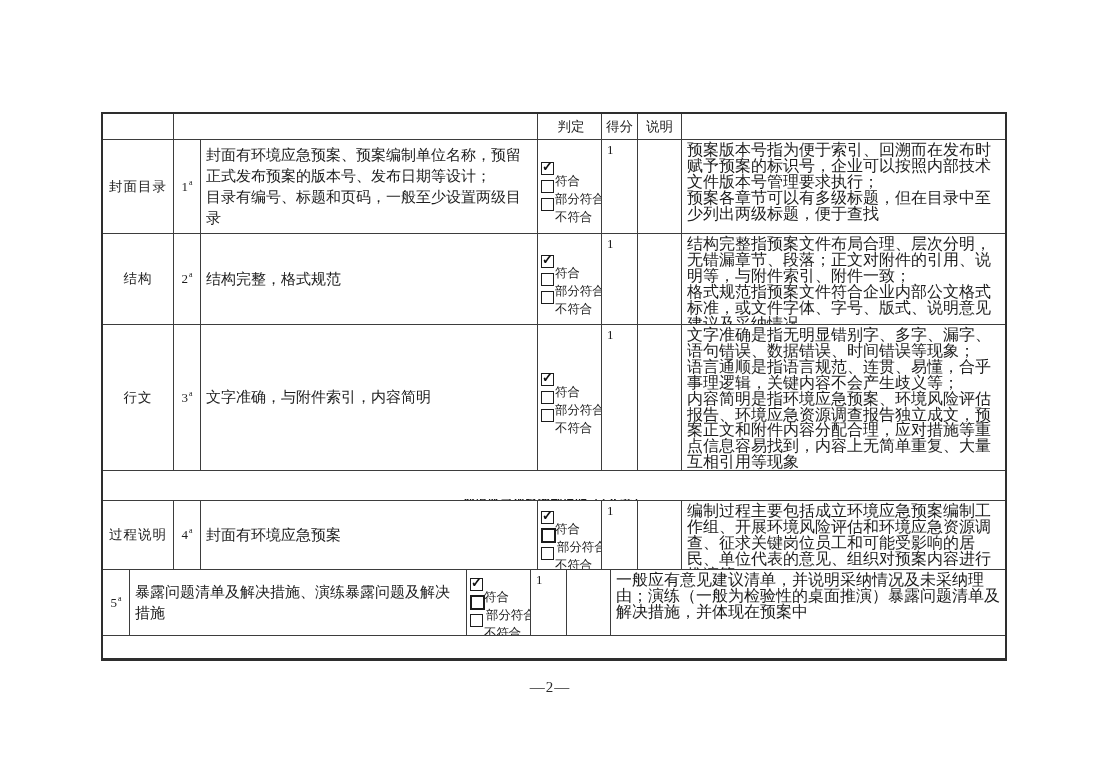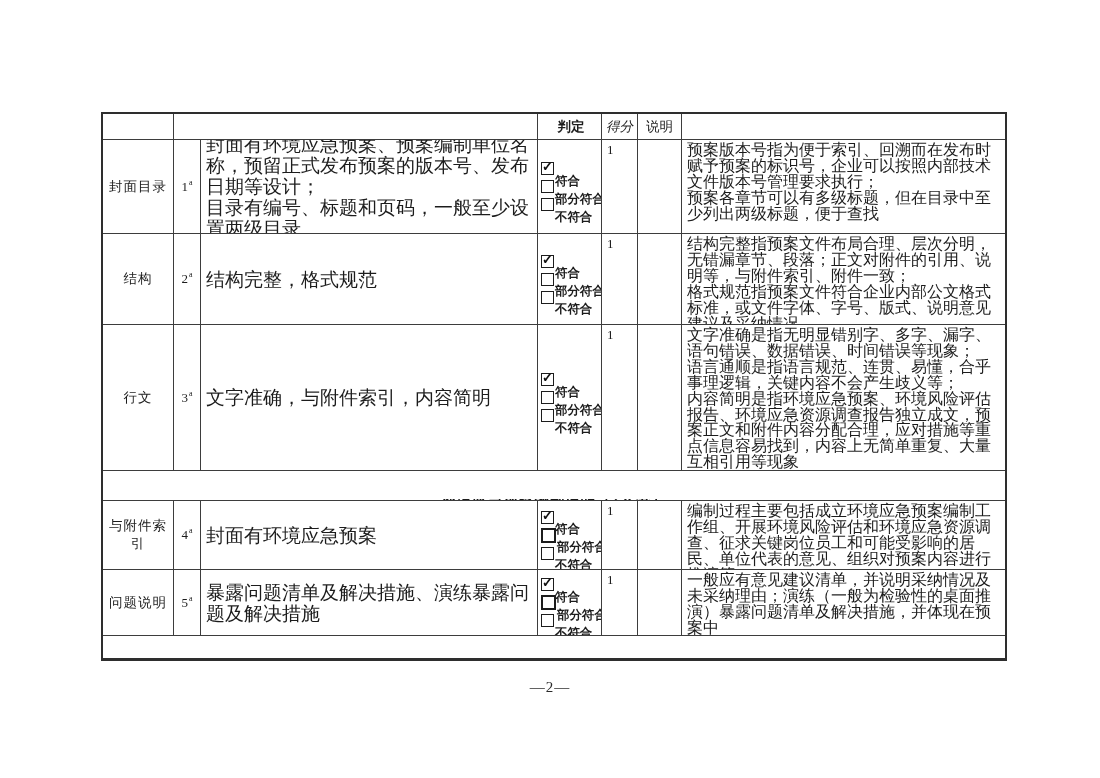--- a/index.html
+++ b/index.html
@@ -9,59 +9,59 @@
   }
   .doc-table{
     position:absolute;left:101px;top:112px;width:906px;box-sizing:border-box;
     border:2px solid #2e2e2e;border-bottom-width:3px;background:#fff;
   }
   .trow{display:flex;border-bottom:1px solid #3d3d3d;box-sizing:border-box;}
   .trow:last-child{border-bottom:none;}
   .cell{border-right:1px solid #3d3d3d;box-sizing:border-box;overflow:hidden;}
   .cell:last-child{border-right:none;}
   .c-cat{width:71px;display:flex;align-items:center;justify-content:center;
-         font-size:13.5px;letter-spacing:1px;text-align:center;}
+         font-size:13.5px;letter-spacing:1px;}
   .c-num{width:27px;display:flex;align-items:center;justify-content:center;font-size:13px;}
   .c-num sup{font-size:8px;line-height:0;margin-left:1px;transform:translateY(-4px);}
   .c-req{width:337px;display:flex;align-items:center;padding:2px 5px;
-         font-size:19px;line-height:21px;white-space:pre-line;}
+         font-size:15px;line-height:21px;white-space:pre-line;}
   .c-numreq{width:364px;}
   .c-judg{width:64px;display:flex;flex-direction:column;justify-content:center;
-          padding:1px 0 1px 3px;font-size:12.4px;font-weight:bold;}
+          padding:1px 0 1px 3px;font-size:12.4px;}
   .c-score{width:36px;font-size:13px;padding:2px 0 0 5px;}
   .c-note{width:44px;text-align:center;}
   .c-expl{flex:1;font-size:16px;line-height:15.9px;padding:2px 4px 0 5px;white-space:pre-line;}
   .r-header{height:26px;}
   .r-header .cell{display:flex;align-items:center;justify-content:center;font-size:13.5px;}
   .r1{height:94px;} .r2{height:91px;} .r3{height:146px;}
   .r4{height:69px;} .r5{height:66px;}
   .r-sec{font-weight:bold;}
   .r-sec1{height:30px;} .r-sec2{height:22px;justify-content:center;}
   .sec-cell{flex:1;display:flex;align-items:center;justify-content:center;
-            font-size:15px;letter-spacing:.5px;margin-top:28px;}
+            font-size:12px;letter-spacing:.5px;margin-top:28px;}
   .opt{display:flex;align-items:center;line-height:18px;height:18px;}
   .cb{width:11px;height:11px;border:1px solid #1c1c1c;display:inline-block;
       position:relative;margin-right:1px;flex:0 0 auto;background:#fff;}
   .cb[data-state="checked"]::after{
     content:"✓";position:absolute;left:0px;top:-5px;font-size:13px;font-weight:bold;color:#111;}
   .cb[data-state="unchecked-bold"]{border-width:2px;width:11px;height:11px;}
   .opt-label{white-space:nowrap;margin-top:24px;}
   .page-footer{position:absolute;left:0;top:679px;width:1100px;text-align:center;
                font-size:15px;color:#2a2a2a;letter-spacing:1px;}
 </style>
 </head>
 <body>
 
 <div class="doc-table">
 
   <div class="trow r-header">
     <div class="cell c-cat"></div>
     <div class="cell c-numreq"></div>
     <div class="cell c-judg" style="align-items:center;">判定</div>
-    <div class="cell c-score" style="display:flex;align-items:center;justify-content:center;padding:0;font-style:italic;">得分</div>
+    <div class="cell c-score" style="display:flex;align-items:center;justify-content:center;padding:0;">得分</div>
     <div class="cell c-note">说明</div>
     <div class="cell c-expl"></div>
   </div>
 
   <div class="trow r1">
     <div class="cell c-cat">封面目录</div>
     <div class="cell c-num">
         <span>1</span>
         <sup>a</sup>
       </div>
@@ -140,21 +140,21 @@
     <div class="cell c-expl">文字准确是指无明显错别字、多字、漏字、语句错误、数据错误、时间错误等现象；
 语言通顺是指语言规范、连贯、易懂，合乎事理逻辑，关键内容不会产生歧义等；
 内容简明是指环境应急预案、环境风险评估报告、环境应急资源调查报告独立成文，预案正文和附件内容分配合理，应对措施等重点信息容易找到，内容上无简单重复、大量互相引用等现象</div>
   </div>
 
   <div class="trow r-sec r-sec1">
     <div class="cell sec-cell">环境应急预案编制说明（2.0 分）</div>
   </div>
 
   <div class="trow r4">
-    <div class="cell c-cat">与附件索引</div>
+    <div class="cell c-cat">过程说明</div>
     <div class="cell c-num">
         <span>4</span>
         <sup>a</sup>
       </div>
     <div class="cell c-req">封面有环境应急预案</div>
     <div class="cell c-judg">
       <div class="opt">
         <span class="cb" data-state="checked"></span>
         <span class="opt-label">符合</span>
       </div>
@@ -166,21 +166,20 @@
         <span class="cb" data-state="unchecked"></span>
         <span class="opt-label">不符合</span>
       </div>
     </div>
     <div class="cell c-score">1</div>
     <div class="cell c-note"></div>
     <div class="cell c-expl">编制过程主要包括成立环境应急预案编制工作组、开展环境风险评估和环境应急资源调查、征求关键岗位员工和可能受影响的居民、单位代表的意见、组织对预案内容进行推演等</div>
   </div>
 
   <div class="trow r5">
-    <div class="cell c-cat">问题说明</div>
     <div class="cell c-num">
         <span>5</span>
         <sup>a</sup>
       </div>
     <div class="cell c-req">暴露问题清单及解决措施、演练暴露问题及解决措施</div>
     <div class="cell c-judg">
       <div class="opt">
         <span class="cb" data-state="checked"></span>
         <span class="opt-label">符合</span>
       </div>

